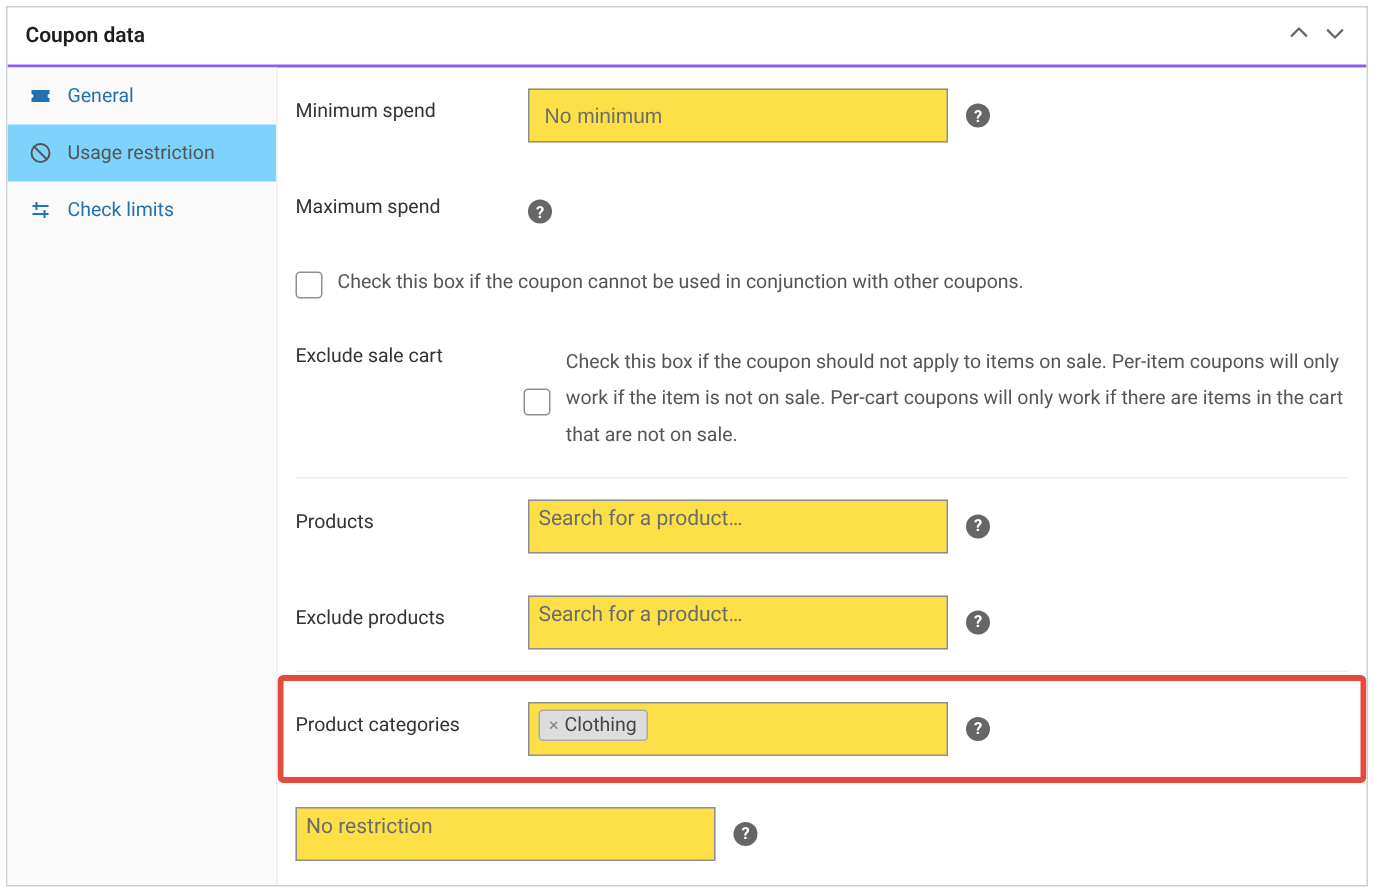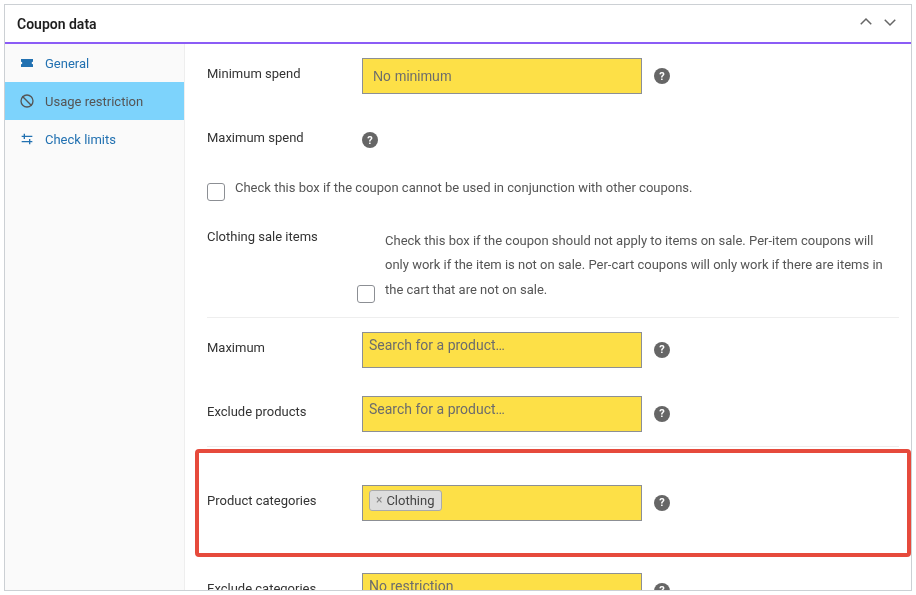--- a/index.html
+++ b/index.html
@@ -23,21 +23,21 @@
     justify-content: space-between;
     border-bottom: 2px solid #8b5cf6;
     padding: 8px 12px;
   }
   .panel-title {
     font-weight: 600;
     font-size: 14px;
   }
   .header-actions { display: flex; gap: 6px; color: #555; }
   .header-actions svg { width: 18px; height: 18px; stroke: #666; }
-  .body { display: flex; height: calc(100% - 38px); gap: 10px; }
+  .body { display: flex; height: calc(100% - 38px); }
   .sidebar {
     width: 180px;
     background: #fafafa;
     border-right: 1px solid #eee;
   }
   .side-item {
     display: flex;
     align-items: center;
     gap: 10px;
     padding: 11px 14px;
@@ -111,42 +111,42 @@
     color: #fff;
     font-size: 11px;
     font-weight: bold;
     display: inline-flex;
     align-items: center;
     justify-content: center;
     margin-top: 10px;
   }
   .checkbox-desc {
     display: flex;
-    align-items: flex-end;
+    align-items: center;
     gap: 10px;
     width: 560px;
     color: #555;
     line-height: 1.9;
   }
   input[type="checkbox"] {
     width: 18px; height: 18px;
     border: 1px solid #8c8f94;
     border-radius: 3px;
     appearance: none;
     background: #fff;
     cursor: pointer;
     flex-shrink: 0;
     margin-top: 2px;
   }
   hr.divider { border: none; border-top: 1px solid #eee; margin: 0 12px; }
   .highlight-row {
     border: 4px solid #e64a3c;
     border-radius: 4px;
     margin: 2px 0;
-    padding: 32px 8px;
+    padding: 14px 8px;
   }
 </style>
 </head>
 <body>
 
 <div class="panel">
   <div class="panel-header">
     <div class="panel-title">Coupon data</div>
     <div class="header-actions">
       <span><svg viewBox="0 0 24 24" fill="none" stroke="currentColor" stroke-width="2">
@@ -204,31 +204,31 @@
       </div>
 
       <div class="form-row">
         <div class="checkbox-desc">
           <input type="checkbox" style="">
           <span>Check this box if the coupon cannot be used in conjunction with other coupons.</span>
         </div>
       </div>
 
       <div class="form-row">
-        <div class="form-label checkbox-label">Clothing sale items</div>
+        <div class="form-label checkbox-label">Exclude sale cart</div>
         <div class="checkbox-desc">
           <input type="checkbox" style="">
           <span>Check this box if the coupon should not apply to items on sale. Per-item coupons will only work if the item is not on sale. Per-cart coupons will only work if there are items in the cart that are not on sale.</span>
         </div>
       </div>
 
       <hr class="divider">
 
       <div class="form-row">
-        <div class="form-label">Maximum</div>
+        <div class="form-label">Products</div>
         <div class="input-area">
           <div class="select-box">
             <span class="select-placeholder">Search for a product…</span>
           </div>
           <span class="helptip">?</span>
         </div>
       </div>
 
       <div class="form-row">
         <div class="form-label">Exclude products</div>
@@ -249,21 +249,20 @@
             <span class="tag">
               <span class="tag-x">×</span>
               <span>Clothing</span>
             </span>
           </div>
           <span class="helptip">?</span>
         </div>
       </div>
 
       <div class="form-row">
-        <div class="form-label">Exclude categories</div>
         <div class="input-area">
           <div class="select-box">
             <span class="select-placeholder">No restriction</span>
           </div>
           <span class="helptip">?</span>
         </div>
       </div>
 
     </div>
   </div>

